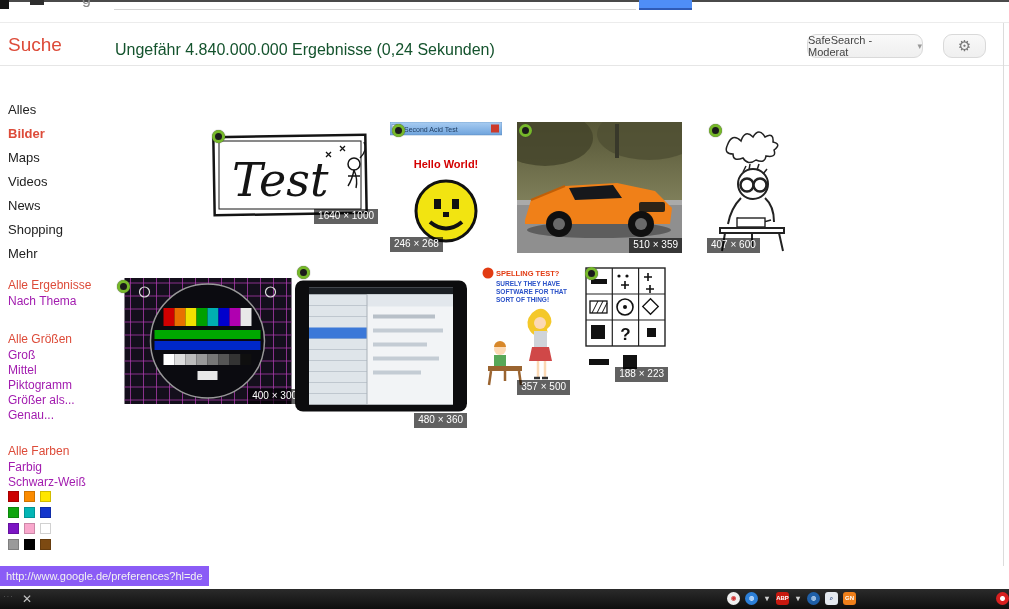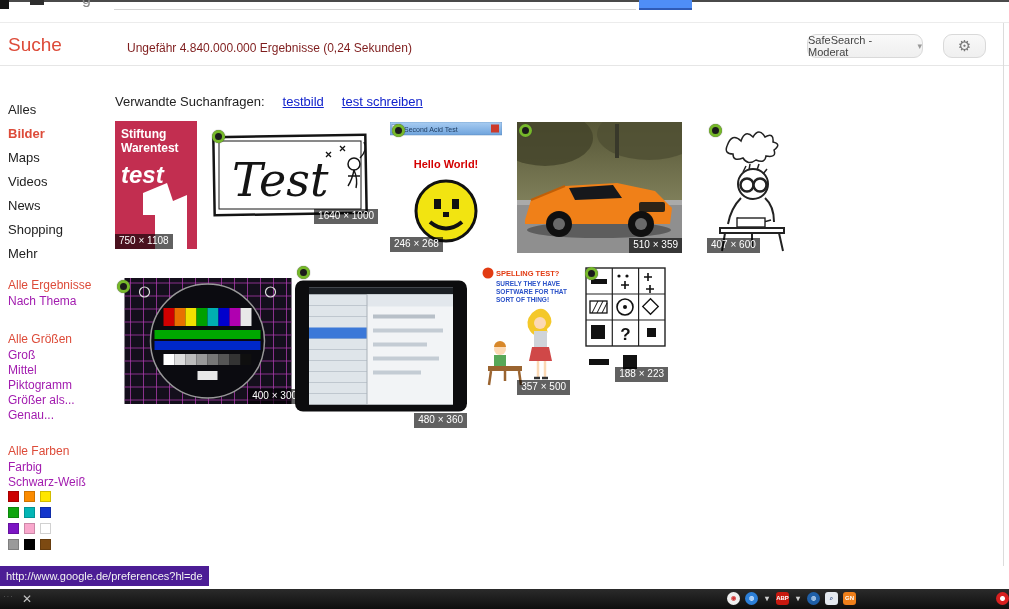--- a/index.html
+++ b/index.html
@@ -13,21 +13,21 @@
   #top-left-black{left:0;top:0;width:9px;height:9px;background:#161616;}
   #top-mark{left:30px;top:0;width:14px;height:5px;background:#2e2e2e;}
   #logo-clip{left:82px;top:0;width:20px;height:10px;overflow:hidden;}
   #logo-clip span{display:block;margin-top:-10px;font-size:16px;color:#8a8a8a;}
   #search-underline{left:114px;top:9px;width:522px;height:1px;background:#d5d5d5;}
   #search-btn-frag{left:639px;top:0;width:53px;height:8px;background:#4f8ef7;border-bottom:2px solid #2f5bb7;}
   #chrome-divider{left:0;top:22px;width:1009px;height:1px;background:#ececec;}
 
   
   #page-title{left:8px;top:34px;font-size:19px;color:#dd4b39;}
-  #results-stats{left:127px;top:41px;font-size:12px;color:#7f1d1d;}
+  #results-stats{left:115px;top:41px;font-size:16px;color:#14532d;}
   .gbtn{box-sizing:border-box;height:24px;border:1px solid #d9d9d9;border-radius:9px;
         background:linear-gradient(#f9f9f9,#efefef);display:flex;align-items:center;justify-content:center;
         font-size:11px;color:#444;cursor:pointer;}
   #safesearch-btn{left:807px;top:34px;width:116px;gap:4px;}
   #safesearch-btn .arrow{color:#999;font-size:9px;}
   #gear-btn{left:943px;top:34px;width:43px;font-size:15px;color:#777;}
   #toolbar-divider{left:0;top:65px;width:1009px;height:1px;background:#e6e6e6;}
 
   
   .nav-item{font-size:13px;line-height:13px;margin-bottom:11px;color:#222;cursor:pointer;}
@@ -54,21 +54,21 @@
        background:rgba(0,0,0,.62);padding:1px 4px 2px;white-space:nowrap;}
   .dim.left{left:0;} .dim.right{right:0;}
   .marker{position:absolute;left:2px;top:2px;width:7px;height:7px;border:3px solid var(--accent-green,#76b82a);
           background:#1b1b1b;border-radius:50%;box-shadow:0 0 1px #333;cursor:pointer;}
   .stripes-v{position:absolute;inset:0;background:repeating-linear-gradient(90deg,#111 0 4px,#fff 4px 9px);}
   .stripes-h{position:absolute;left:0;bottom:0;width:55%;height:34%;
              background:repeating-linear-gradient(0deg,#111 0 3px,#fff 3px 8px);
              border-top:3px solid #fff;border-right:3px solid #fff;}
 
   
-  #status-tooltip{left:0;top:566px;height:20px;line-height:20px;padding:0 6px;background:#4c1d95;
+  #status-tooltip{left:0;top:566px;height:20px;line-height:20px;padding:0 6px;background:#8b5cf6;
                   color:#f2f2f2;font-size:11px;white-space:nowrap;}
   #taskbar{left:0;top:589px;width:1009px;height:20px;background:linear-gradient(#2b2b2b,#0e0e0e);}
   #taskbar-grip{position:absolute;left:3px;top:2px;color:#555;font-size:9px;letter-spacing:1px;}
   #taskbar-close{position:absolute;left:22px;top:0;line-height:20px;color:#c2c2c2;font-size:12px;cursor:pointer;}
   #tray{position:absolute;left:727px;top:3px;display:flex;gap:5px;align-items:center;}
   .tray-ic{width:13px;height:13px;line-height:13px;text-align:center;font-size:6px;font-weight:bold;
            border-radius:50%;cursor:pointer;overflow:hidden;}
   .tray-ic.sq{border-radius:3px;}
   .tray-ic.bare{background:none;width:8px;font-size:8px;}
   #taskbar-ip{position:absolute;left:900px;top:0;line-height:20px;font-size:11px;font-weight:bold;cursor:default;}
@@ -141,34 +141,21 @@
     <div class="swatch" style="background: rgb(3, 181, 181);"></div>
     <div class="swatch" style="background: rgb(19, 54, 204);"></div>
     <div class="swatch" style="background: rgb(124, 21, 196);"></div>
     <div class="swatch" style="background: rgb(249, 168, 205);"></div>
     <div class="swatch" style="background: rgb(255, 255, 255);"></div>
     <div class="swatch" style="background: rgb(154, 154, 154);"></div>
     <div class="swatch" style="background: rgb(0, 0, 0);"></div>
     <div class="swatch" style="background: rgb(125, 74, 18);"></div>
   </div>
 
-  <div class="abs" id="related">
-    <span class="lbl">Verwandte Suchanfragen:</span><a>testbild</a><a>test schreiben</a>
-  </div>
-
-  <div class="thumb" style="left:115px;top:121px;width:82px;height:128px;">
-    <svg viewBox="0 0 82 128">
-      <rect width="82" height="128" fill="#c22e50"></rect>
-      <text x="6" y="17" font-size="12" font-weight="bold" fill="#fff">Stiftung</text>
-      <text x="6" y="31" font-size="12" font-weight="bold" fill="#fff">Warentest</text>
-      <text x="6" y="62" font-size="24" font-weight="bold" font-style="italic" fill="#fff">test</text>
-      <path d="M28 72 L52 62 L58 80 L72 74 L72 128 L40 128 L40 94 L28 94 Z" fill="#fff"></path>
-    </svg>
-    <span class="dim left">750 × 1108</span>
-  </div>
+
 
   <div class="thumb" style="left:210px;top:128px;width:168px;height:96px;">
     <svg viewBox="0 0 168 96">
       <rect width="168" height="96" fill="#fff"></rect>
       <rect x="4" y="8" width="152" height="78" fill="none" stroke="#141414" stroke-width="2.5" transform="rotate(-1 80 48)"></rect>
       <rect x="9" y="13" width="142" height="68" fill="none" stroke="#141414" stroke-width="1"></rect>
       <text x="22" y="68" font-size="46" font-family="DejaVu Serif, serif" font-style="italic" fill="#141414">Test</text>
       <path d="M116 24 l5 5 M121 24 l-5 5 M130 18 l5 5 M135 18 l-5 5" stroke="#141414" stroke-width="1.3"></path>
       <circle cx="144" cy="36" r="6" fill="none" stroke="#141414" stroke-width="1.5"></circle>
       <path d="M144 42 q-2 10 -6 16 M144 42 q4 9 2 18 M138 48 l12 0 M150 30 q8 -8 4 -16" stroke="#141414" stroke-width="1.4" fill="none"></path>

